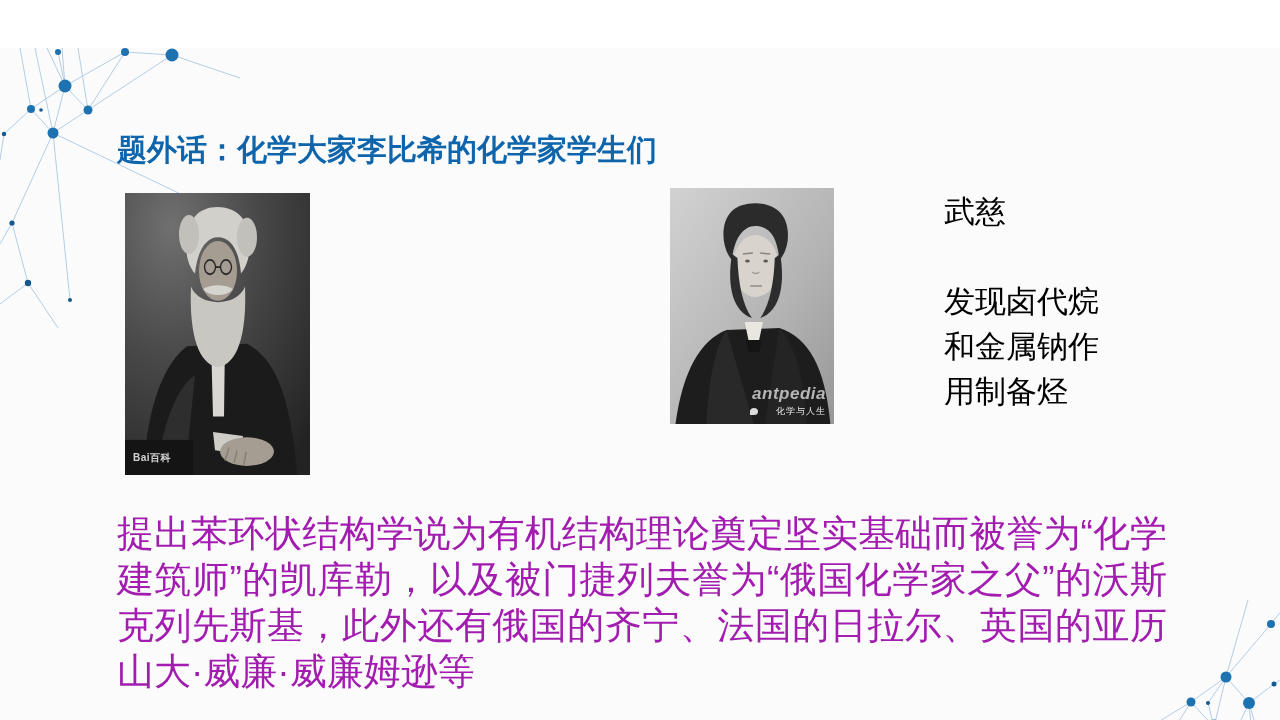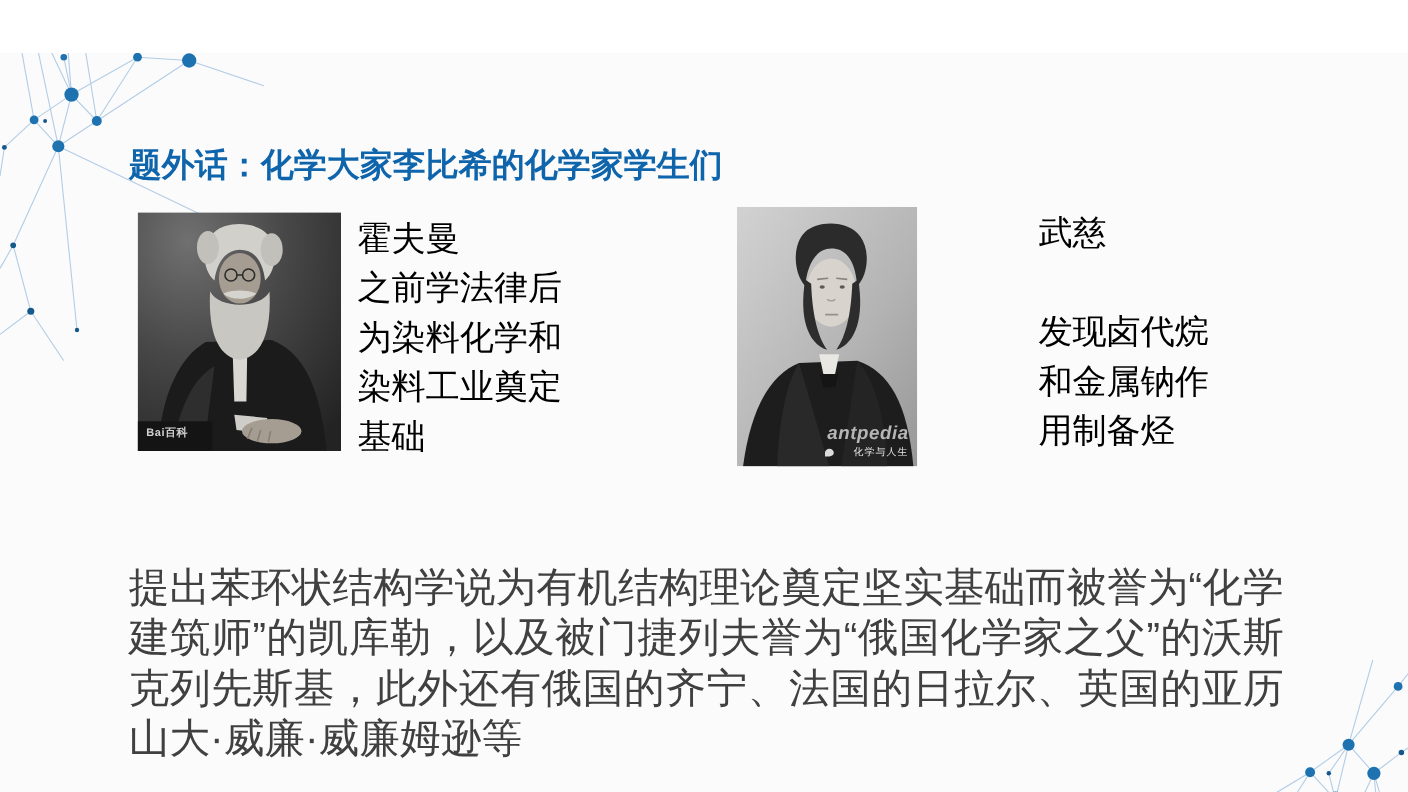--- a/index.html
+++ b/index.html
@@ -14,33 +14,33 @@
   .net-br { left:1120px; top:552px; width:160px; height:168px; }
 
   .title {
     position:absolute; left:117px; top:82px; margin:0;
     font-size:30px; font-weight:700; color:#0f65ab; letter-spacing:0px;
     white-space:nowrap;
   }
 
   .photo { position:absolute; overflow:hidden; }
   .photo svg { display:block; width:100%; height:100%; }
-  .photo1 { left:125px; top:145px; width:185px; height:217px; }
+  .photo1 { left:125px; top:145px; width:185px; height:282px; }
   .photo2 { left:670px; top:140px; width:164px; height:236px; }
 
   .caption {
     position:absolute; color:#000; font-size:31px; line-height:45px;
     white-space:pre-line; font-weight:400;
   }
   .caption1 { left:325px; top:146px; }
   .caption2 { left:944px; top:141px; }
 
   .paragraph {
     position:absolute; left:117px; top:463px; width:1050px; margin:0;
-    color:#404040; font-size:37px; line-height:46px; font-weight:400;
+    color:#a21caf; font-size:37px; line-height:46px; font-weight:400;
     text-align:justify; text-justify:inter-ideograph;
   }
 
   .wm { position:absolute; pointer-events:none; }
   .wm-baidu {
     left:8px; bottom:10px; color:rgba(255,255,255,0.8); font-size:10px;
     font-weight:700; letter-spacing:0.5px;
   }
   .wm-antpedia {
     right:8px; bottom:20px; color:#b6b6b6; font-size:17px; font-weight:700;
@@ -136,25 +136,20 @@
       <circle cx="85" cy="57" r="5.5" fill="none" stroke="#2a2a2a" stroke-width="1.4"></circle>
       <circle cx="101" cy="57" r="5.5" fill="none" stroke="#2a2a2a" stroke-width="1.4"></circle>
       <line x1="90" y1="57" x2="96" y2="57" stroke="#2a2a2a" stroke-width="1.4"></line>
       <path d="M88 184 L118 187 L116 201 L90 198 Z" fill="#cfcdc8"></path>
       <ellipse cx="122" cy="199" rx="27" ry="11" fill="#a69d92"></ellipse>
       <path d="M104 196 L100 206 M112 198 L109 208 M121 199 L119 209" stroke="#877f75" stroke-width="1.5" fill="none"></path>
     </svg>
     <div class="wm wm-baidu">Bai百科</div>
   </div>
 
-  <div class="caption caption1">霍夫曼
-之前学法律后
-为染料化学和
-染料工业奠定
-基础</div>
 
   <div class="photo photo2">
     <svg viewBox="0 0 180 236" preserveAspectRatio="none" aria-hidden="true">
       <defs>
         <linearGradient id="wbg" x1="0" y1="0" x2="1" y2="1">
           <stop offset="0" stop-color="#d2d2d2"></stop>
           <stop offset="0.6" stop-color="#b3b3b3"></stop>
           <stop offset="1" stop-color="#979797"></stop>
         </linearGradient>
       </defs>

